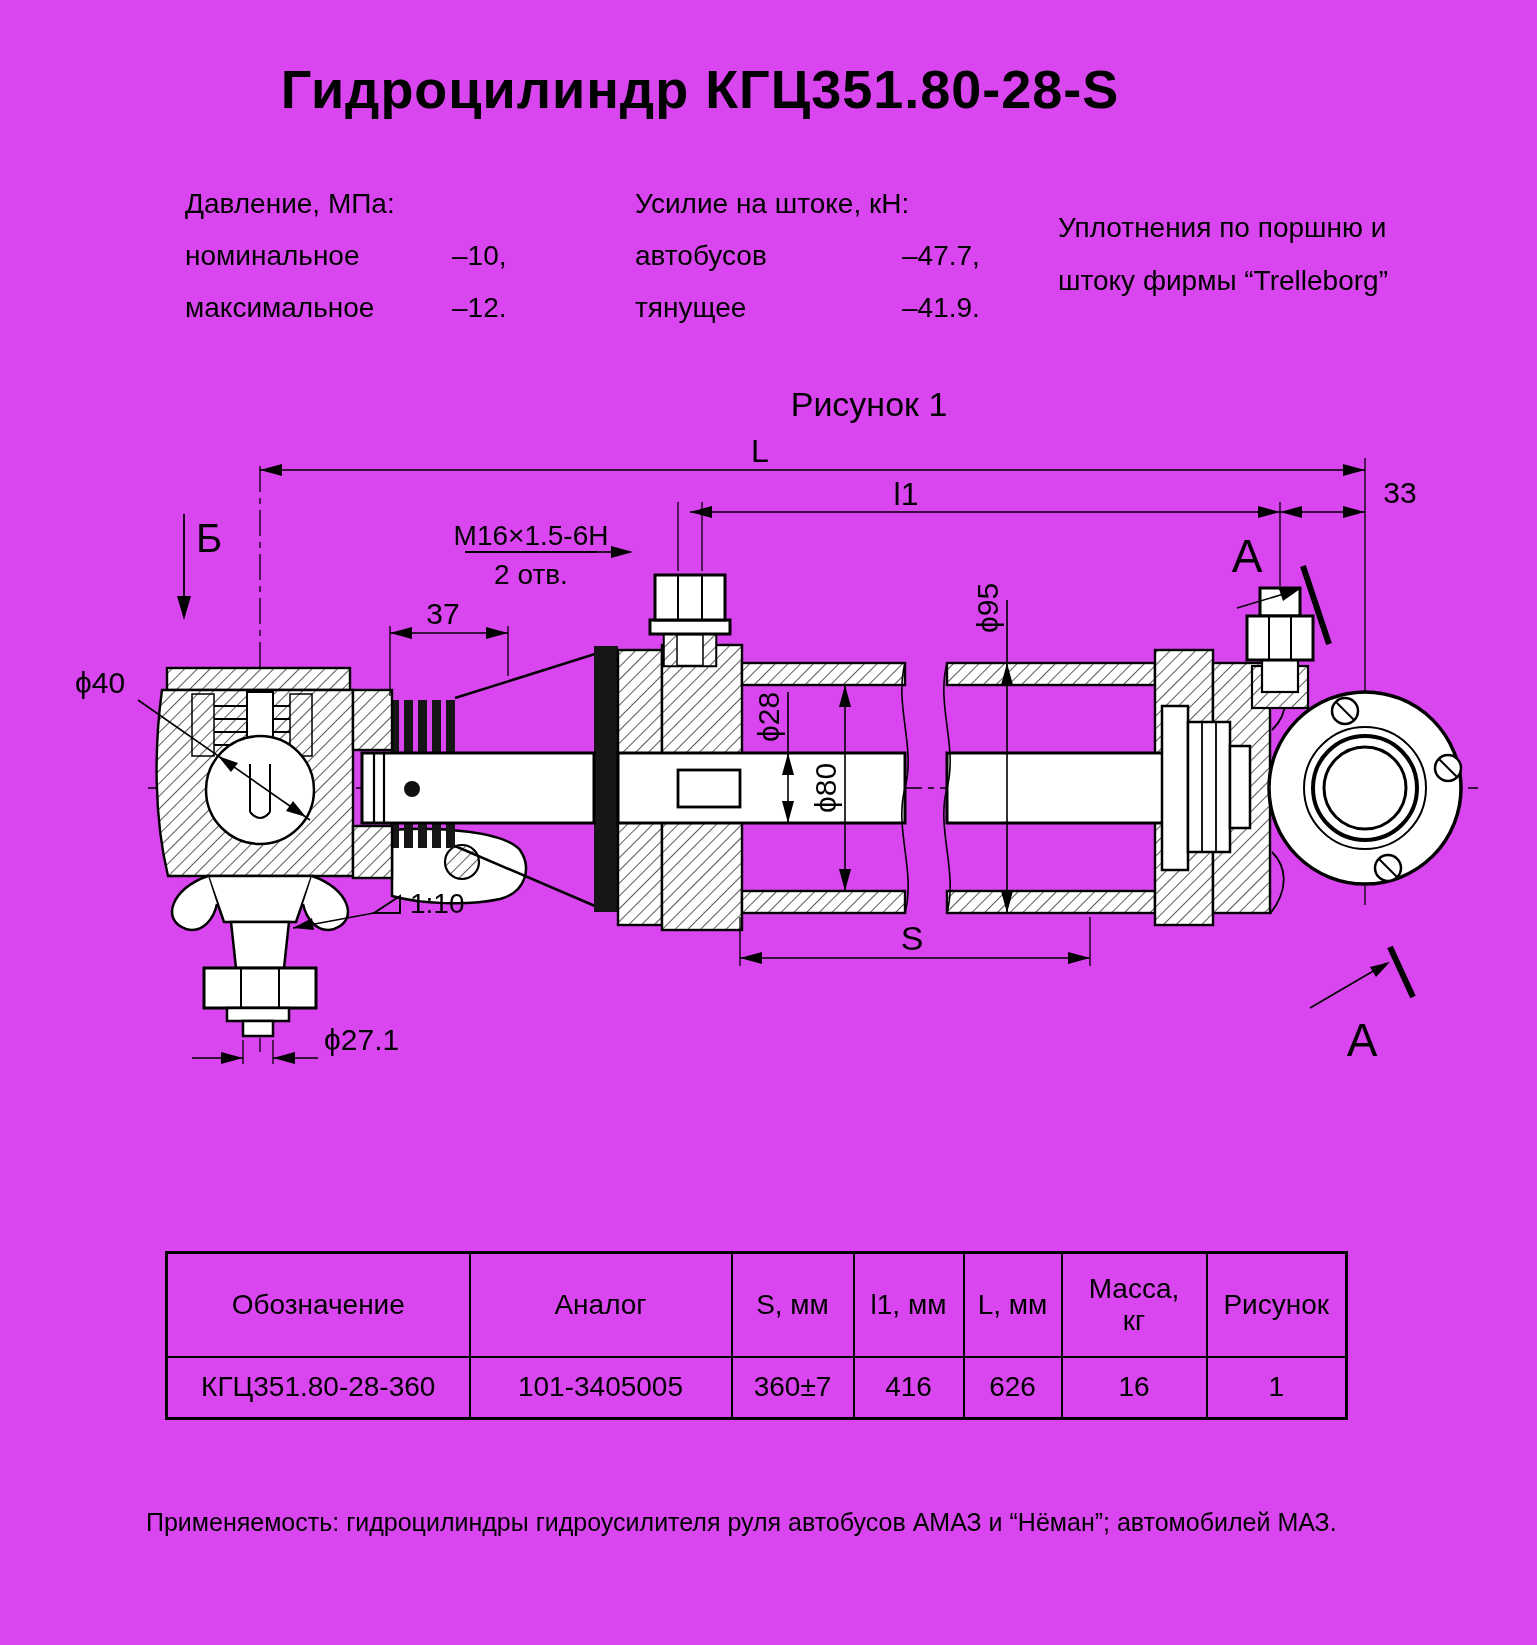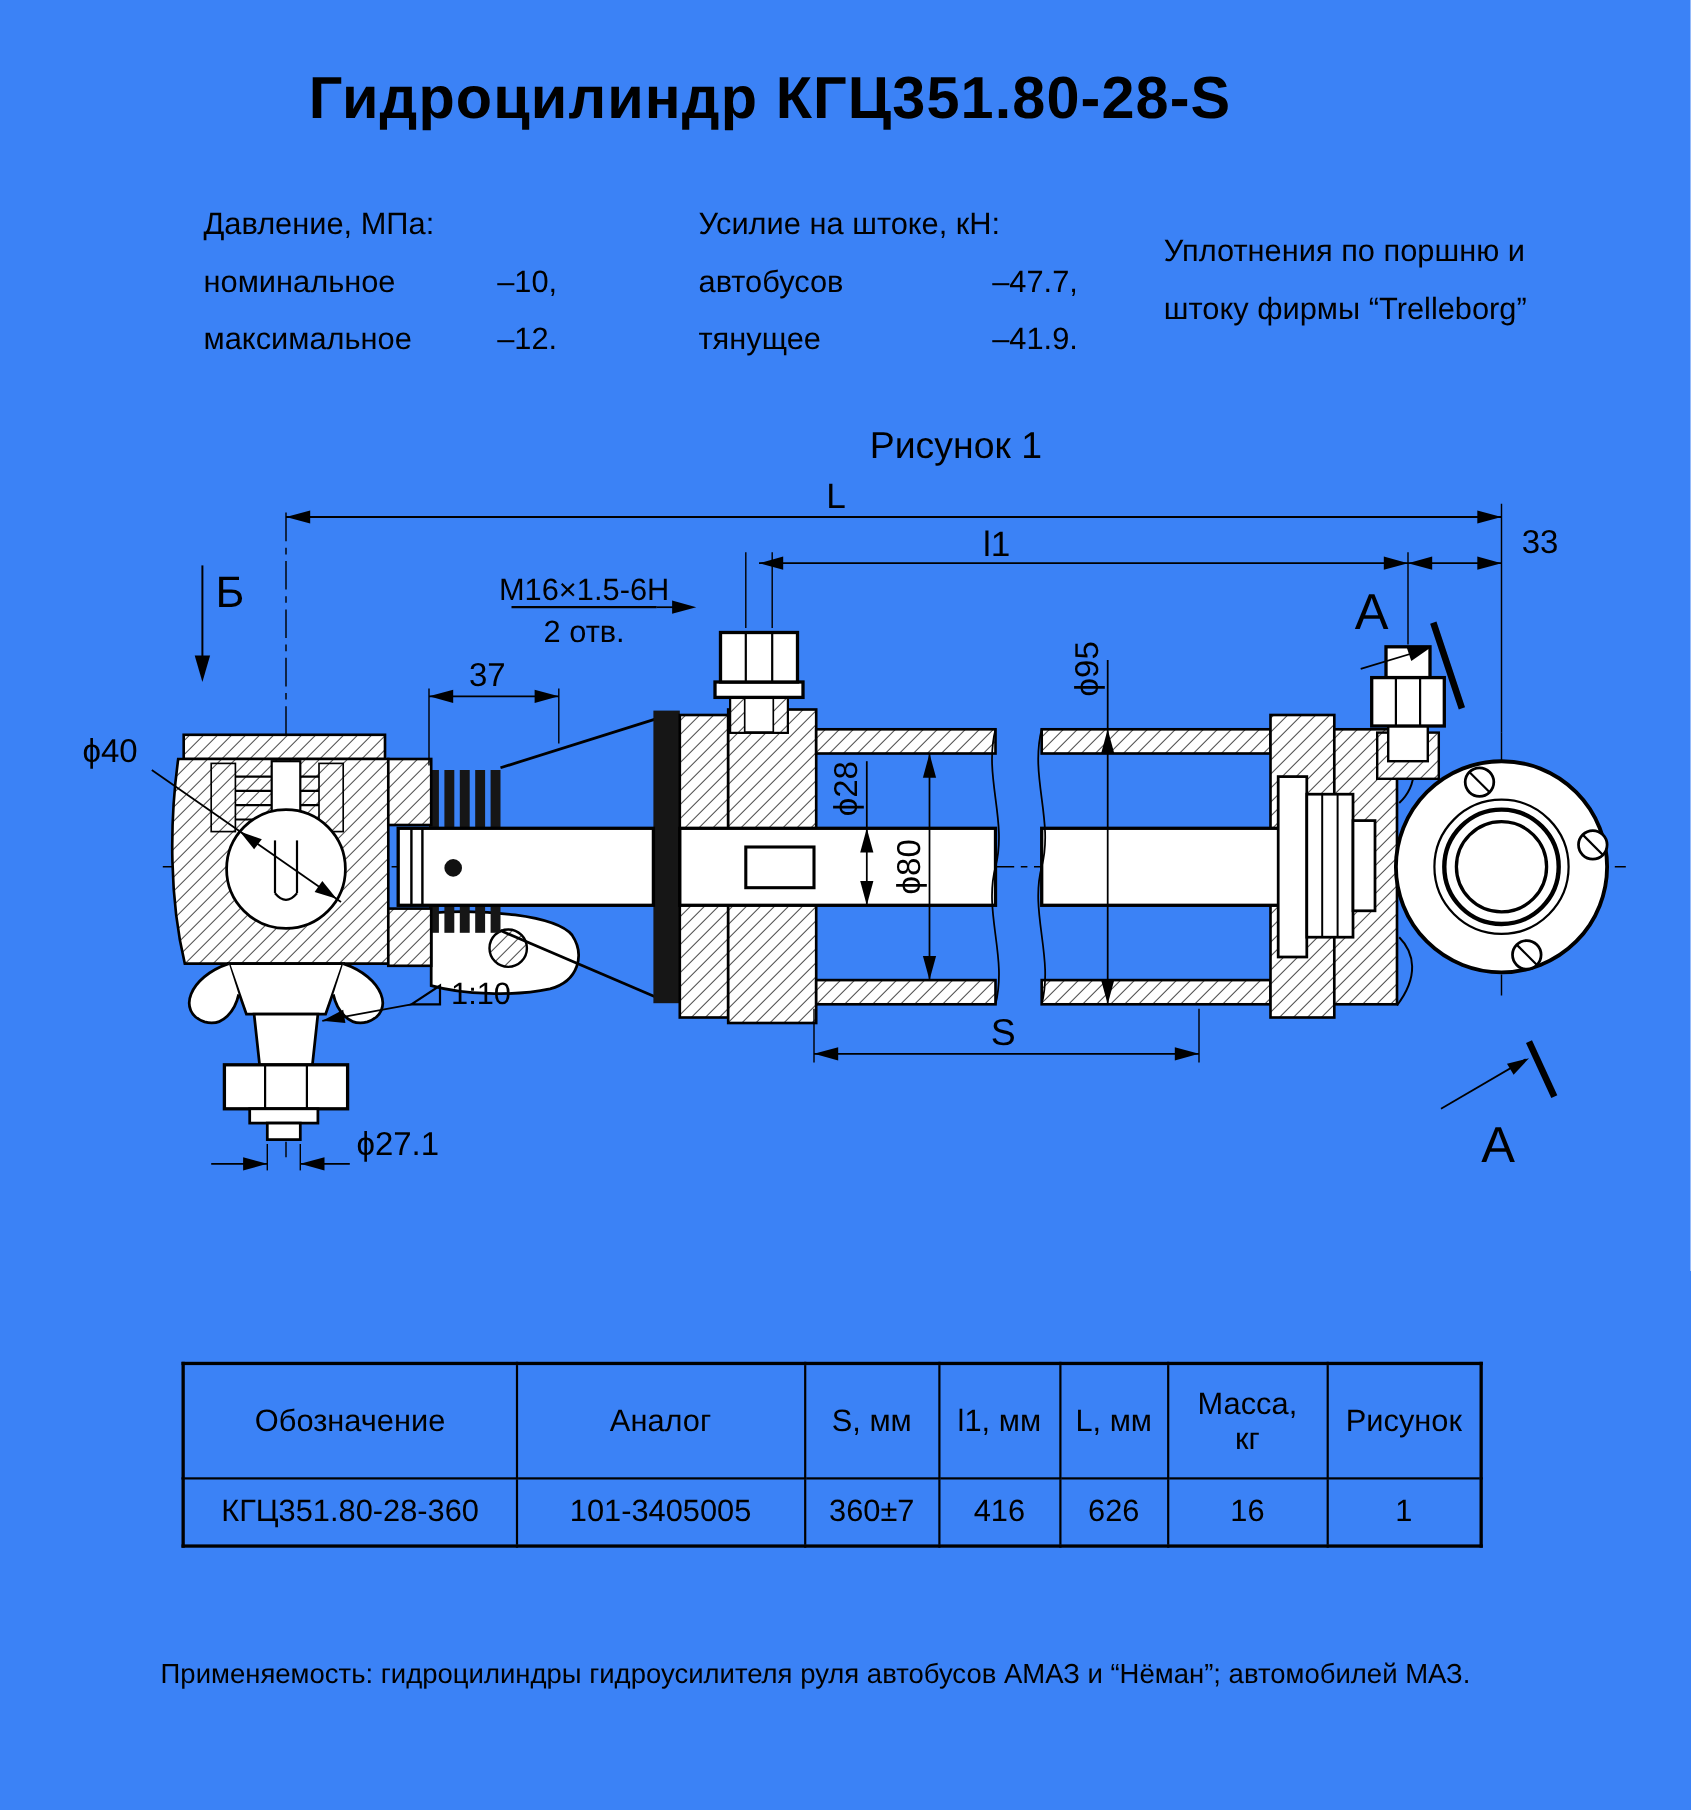--- a/index.html
+++ b/index.html
@@ -1,37 +1,37 @@
 <!DOCTYPE html>
 <html><head>
 <meta charset="utf-8">
 <style>
   html,body{margin:0;padding:0;background:#fff;}
-  .page{position:relative;width:1537px;height:1645px;background:#3b82f6;overflow:hidden;
+  .page{position:relative;width:1537px;height:1645px;background:#d946ef;overflow:hidden;
         font-family:"Liberation Sans","DejaVu Sans",sans-serif;color:#000;}
   .title{position:absolute;left:0;top:58px;width:1400px;text-align:center;
          font-size:54px;font-weight:bold;letter-spacing:1px;}
   .spec-label{position:absolute;font-size:28px;white-space:nowrap;}
   svg text{font-family:"Liberation Sans","DejaVu Sans",sans-serif;fill:#000;}
   .hatch{fill:url(#h);stroke:#000;stroke-width:2.4;}
   .wh{fill:#fff;stroke:#000;stroke-width:2.5;}
   .wh3{fill:#fff;stroke:#000;stroke-width:3;}
   .ln{stroke:#000;stroke-width:2;fill:none;}
   .ln25{stroke:#000;stroke-width:2.5;fill:none;}
   .dim{stroke:#000;stroke-width:1.6;fill:none;}
   .ext{stroke:#000;stroke-width:1.3;fill:none;}
   .cl{stroke:#000;stroke-width:1.3;fill:none;stroke-dasharray:26 6 6 6;}
   .ah{fill:#000;stroke:none;}
   .dk{fill:#161616;stroke:none;}
   .dtxt{font-size:30px;}
   .spec-table{position:absolute;left:165px;top:1238px;border-collapse:collapse;
               table-layout:fixed;}
   .spec-table td,.spec-table th{border:2.5px solid #000;text-align:center;vertical-align:middle;
               font-size:28px;font-weight:normal;padding:0;}
-  .spec-table{border:3px solid #000;}
+  .spec-table{border:3px solid #000;margin-top:13px;}
   .footer{position:absolute;left:146px;top:1508px;width:1330px;font-size:25px;white-space:nowrap;}
 </style>
 </head>
 <body>
 
 <div class="page">
 
   <div class="title">Гидроцилиндр КГЦ351.80-28-S</div>
 
   <div>

